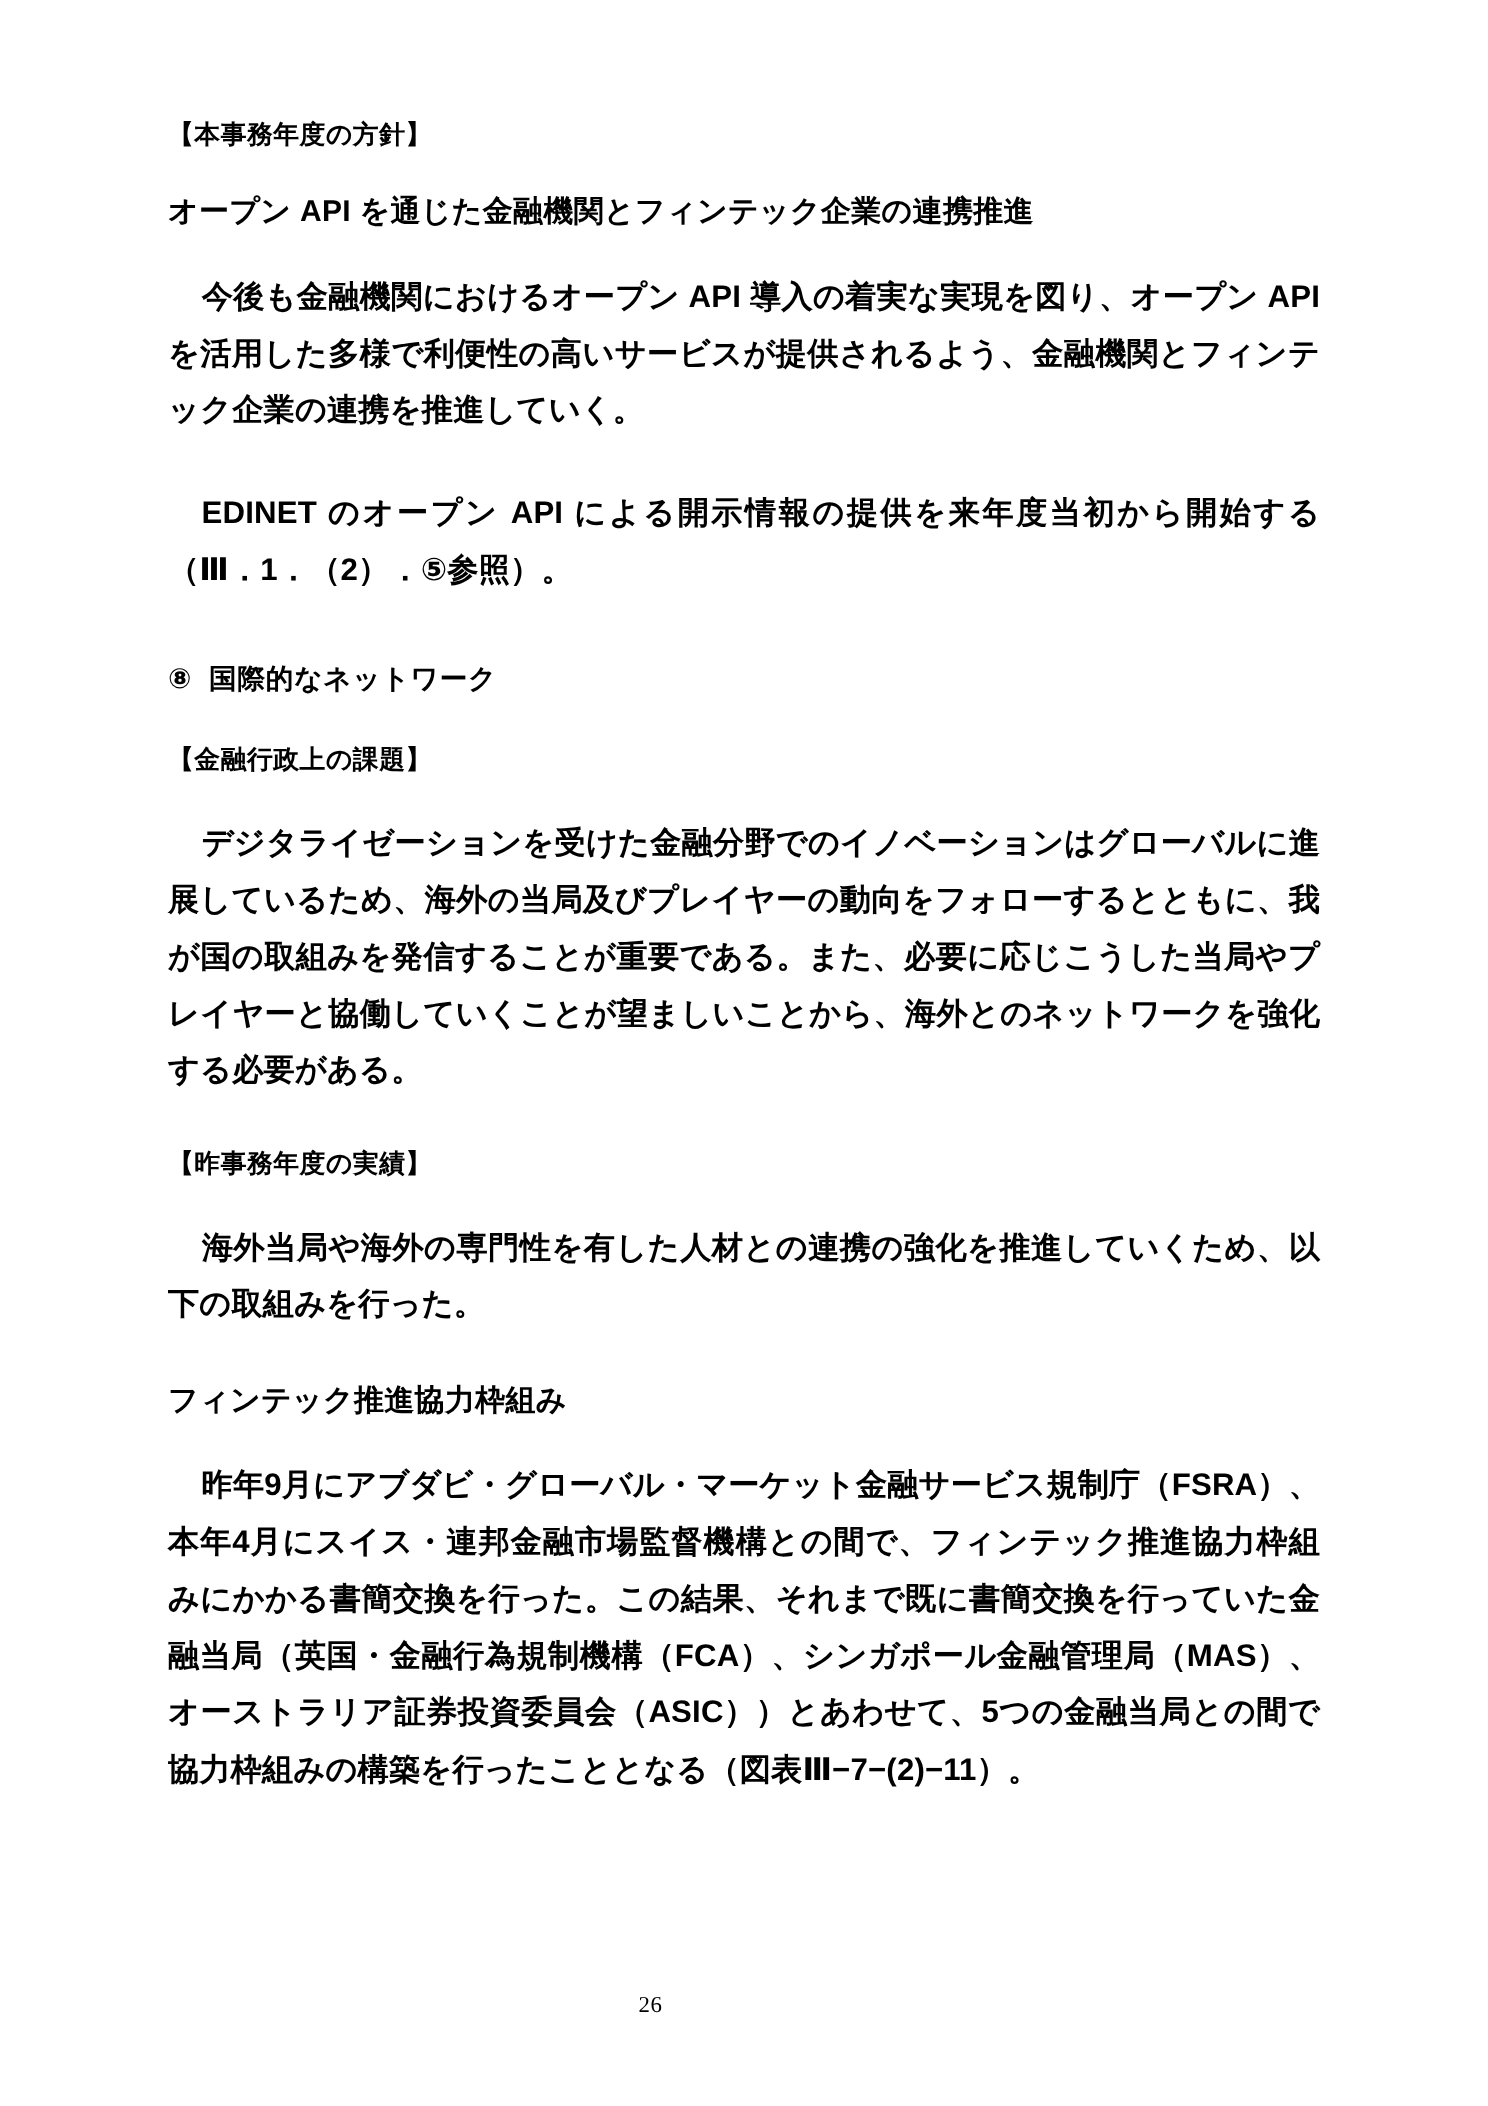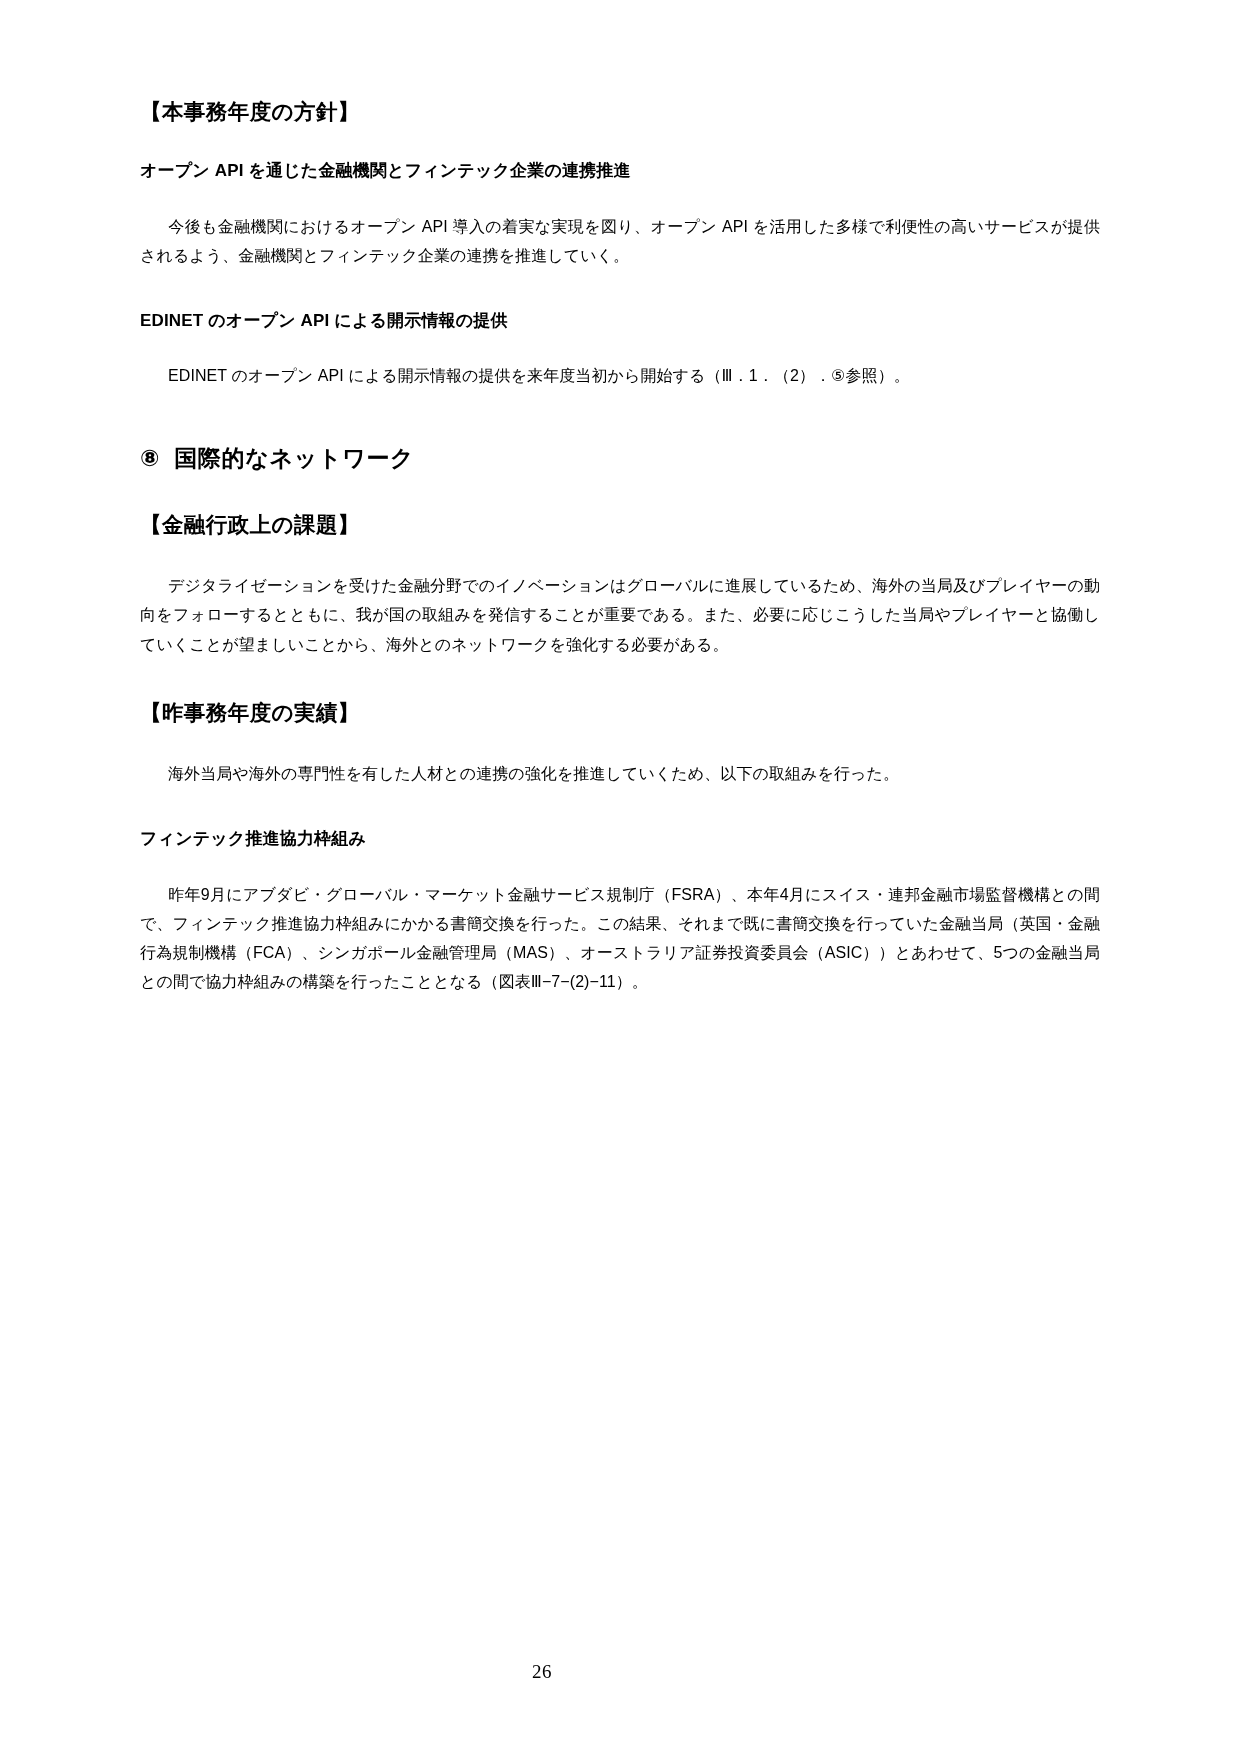--- a/index.html
+++ b/index.html
@@ -29,46 +29,47 @@
 
   
   .bracket-head {
     font-size: 21.5px;
     font-weight: bold;
     letter-spacing: 0.02em;
     margin: 0 0 30px 0;
     line-height: 1.5;
   }
   .sub-head {
-    font-size: 17px;
+    font-size: 25px;
     font-weight: bold;
     letter-spacing: 0.01em;
     margin: 0 0 28px 0;
     line-height: 1.5;
   }
   .num-head {
     font-size: 23px;
     font-weight: bold;
     letter-spacing: 0.03em;
     margin: 0 0 34px 0;
     line-height: 1.5;
     display: flex;
     gap: 14px;
     align-items: baseline;
   }
   .num-head .marker {
     flex: 0 0 auto;
   }
   p.body {
-    font-size: 16px;
+    font-size: 26px;
     line-height: 1.82;
     letter-spacing: 0.005em;
     margin: 0 0 32px 0;
     text-align: justify;
     text-justify: inter-character;
+    font-weight: bold;
   }
   p.body .indent {
     display: inline-block;
     width: 28px;
   }
   .gap-sm { height: 6px; }
   .gap-md { height: 18px; }
 
   .page-number {
     position: absolute;
@@ -88,21 +89,20 @@
   <div class="content">
 
     <h2 class="bracket-head">【本事務年度の方針】</h2>
 
     <h3 class="sub-head">オープン API を通じた金融機関とフィンテック企業の連携推進</h3>
 
     <p class="body"><span class="indent"></span><span>今後も金融機関におけるオープン API 導入の着実な実現を図り、オープン API を活用した多様で利便性の高いサービスが提供されるよう、金融機関とフィンテック企業の連携を推進していく。</span></p>
 
     <div class="gap-sm"></div>
 
-    <h3 class="sub-head">EDINET のオープン API による開示情報の提供</h3>
 
     <p class="body"><span class="indent"></span><span>EDINET のオープン API による開示情報の提供を来年度当初から開始する（Ⅲ．1．（2）．⑤参照）。</span></p>
 
     <div class="gap-md"></div>
 
     <h2 class="num-head">
       <span class="marker">⑧</span>
       <span>国際的なネットワーク</span>
     </h2>
 

